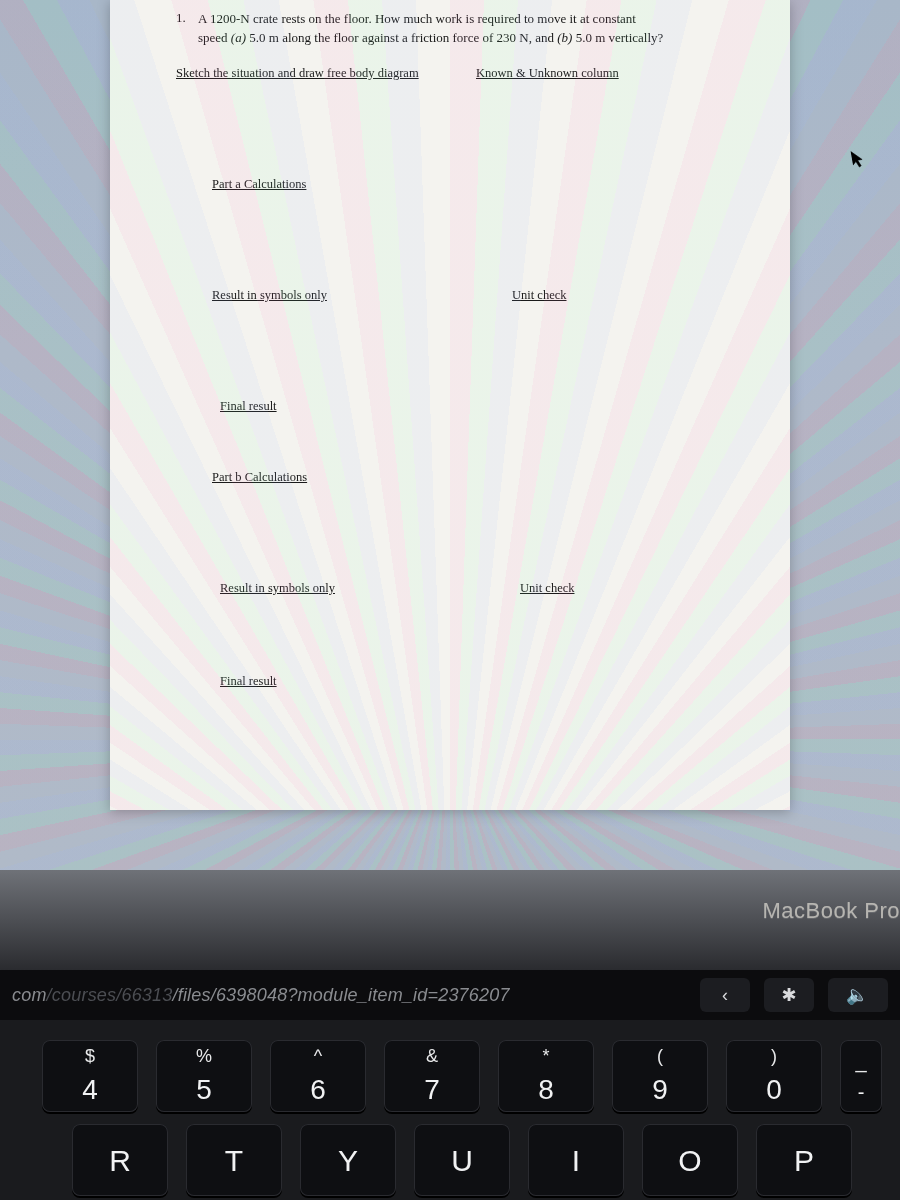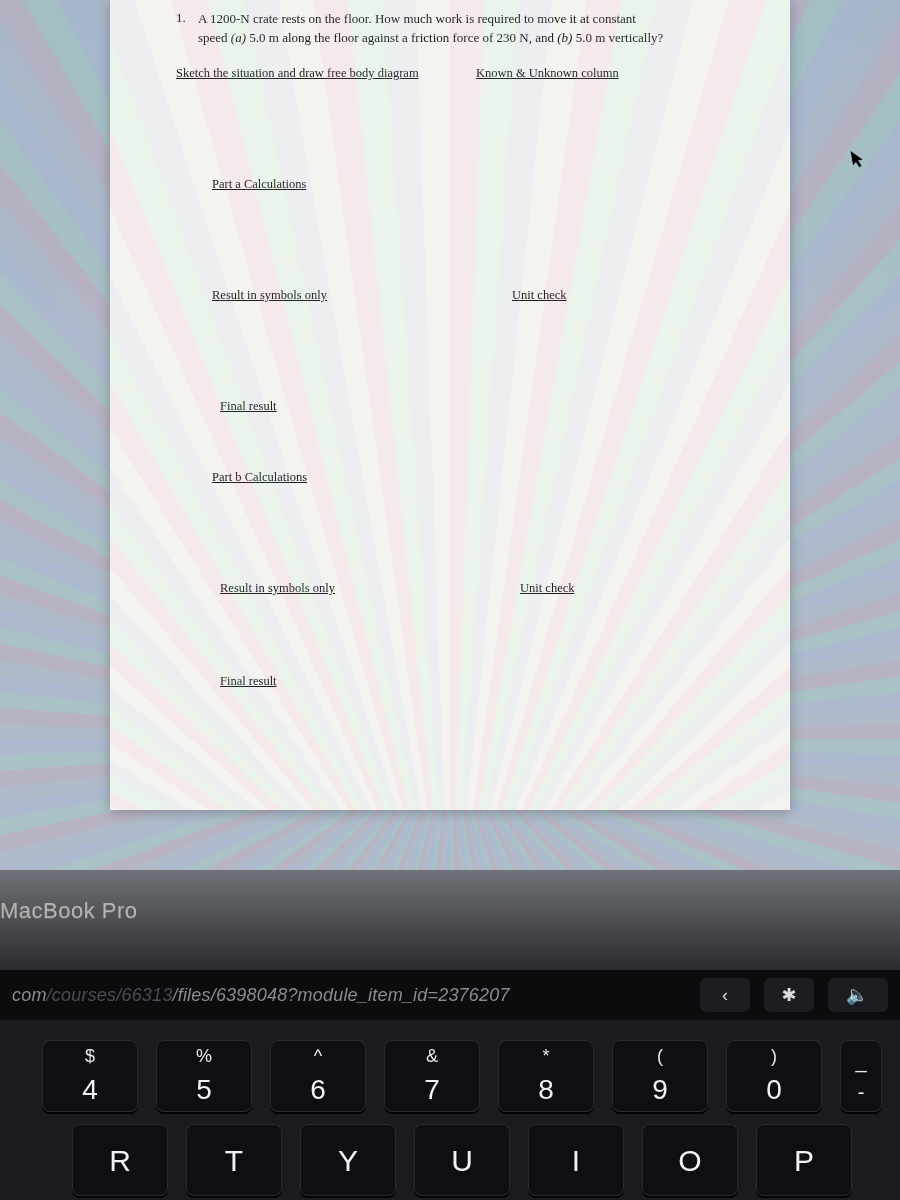--- a/index.html
+++ b/index.html
@@ -80,21 +80,21 @@
     color: #000;
     font-size: 16px;
     transform: rotate(-10deg);
   }
 
   
   .bezel {
     position: absolute;
     left: 0; top: 870px; width: 900px; height: 100px;
     background: linear-gradient(180deg,#6f7278 0%, #4d4f54 50%, #2a2b2f 100%);
-    text-align: left;
+    text-align: right;
   }
   .bezel-label {
     font-family: -apple-system, "Helvetica Neue", Arial, sans-serif;
     font-size: 22px;
     letter-spacing: 0.5px;
     color: #c8c6c0;
     padding-top: 28px;
     text-shadow: 0 1px 0 rgba(255,255,255,0.15);
     opacity: 0.85;
   }

